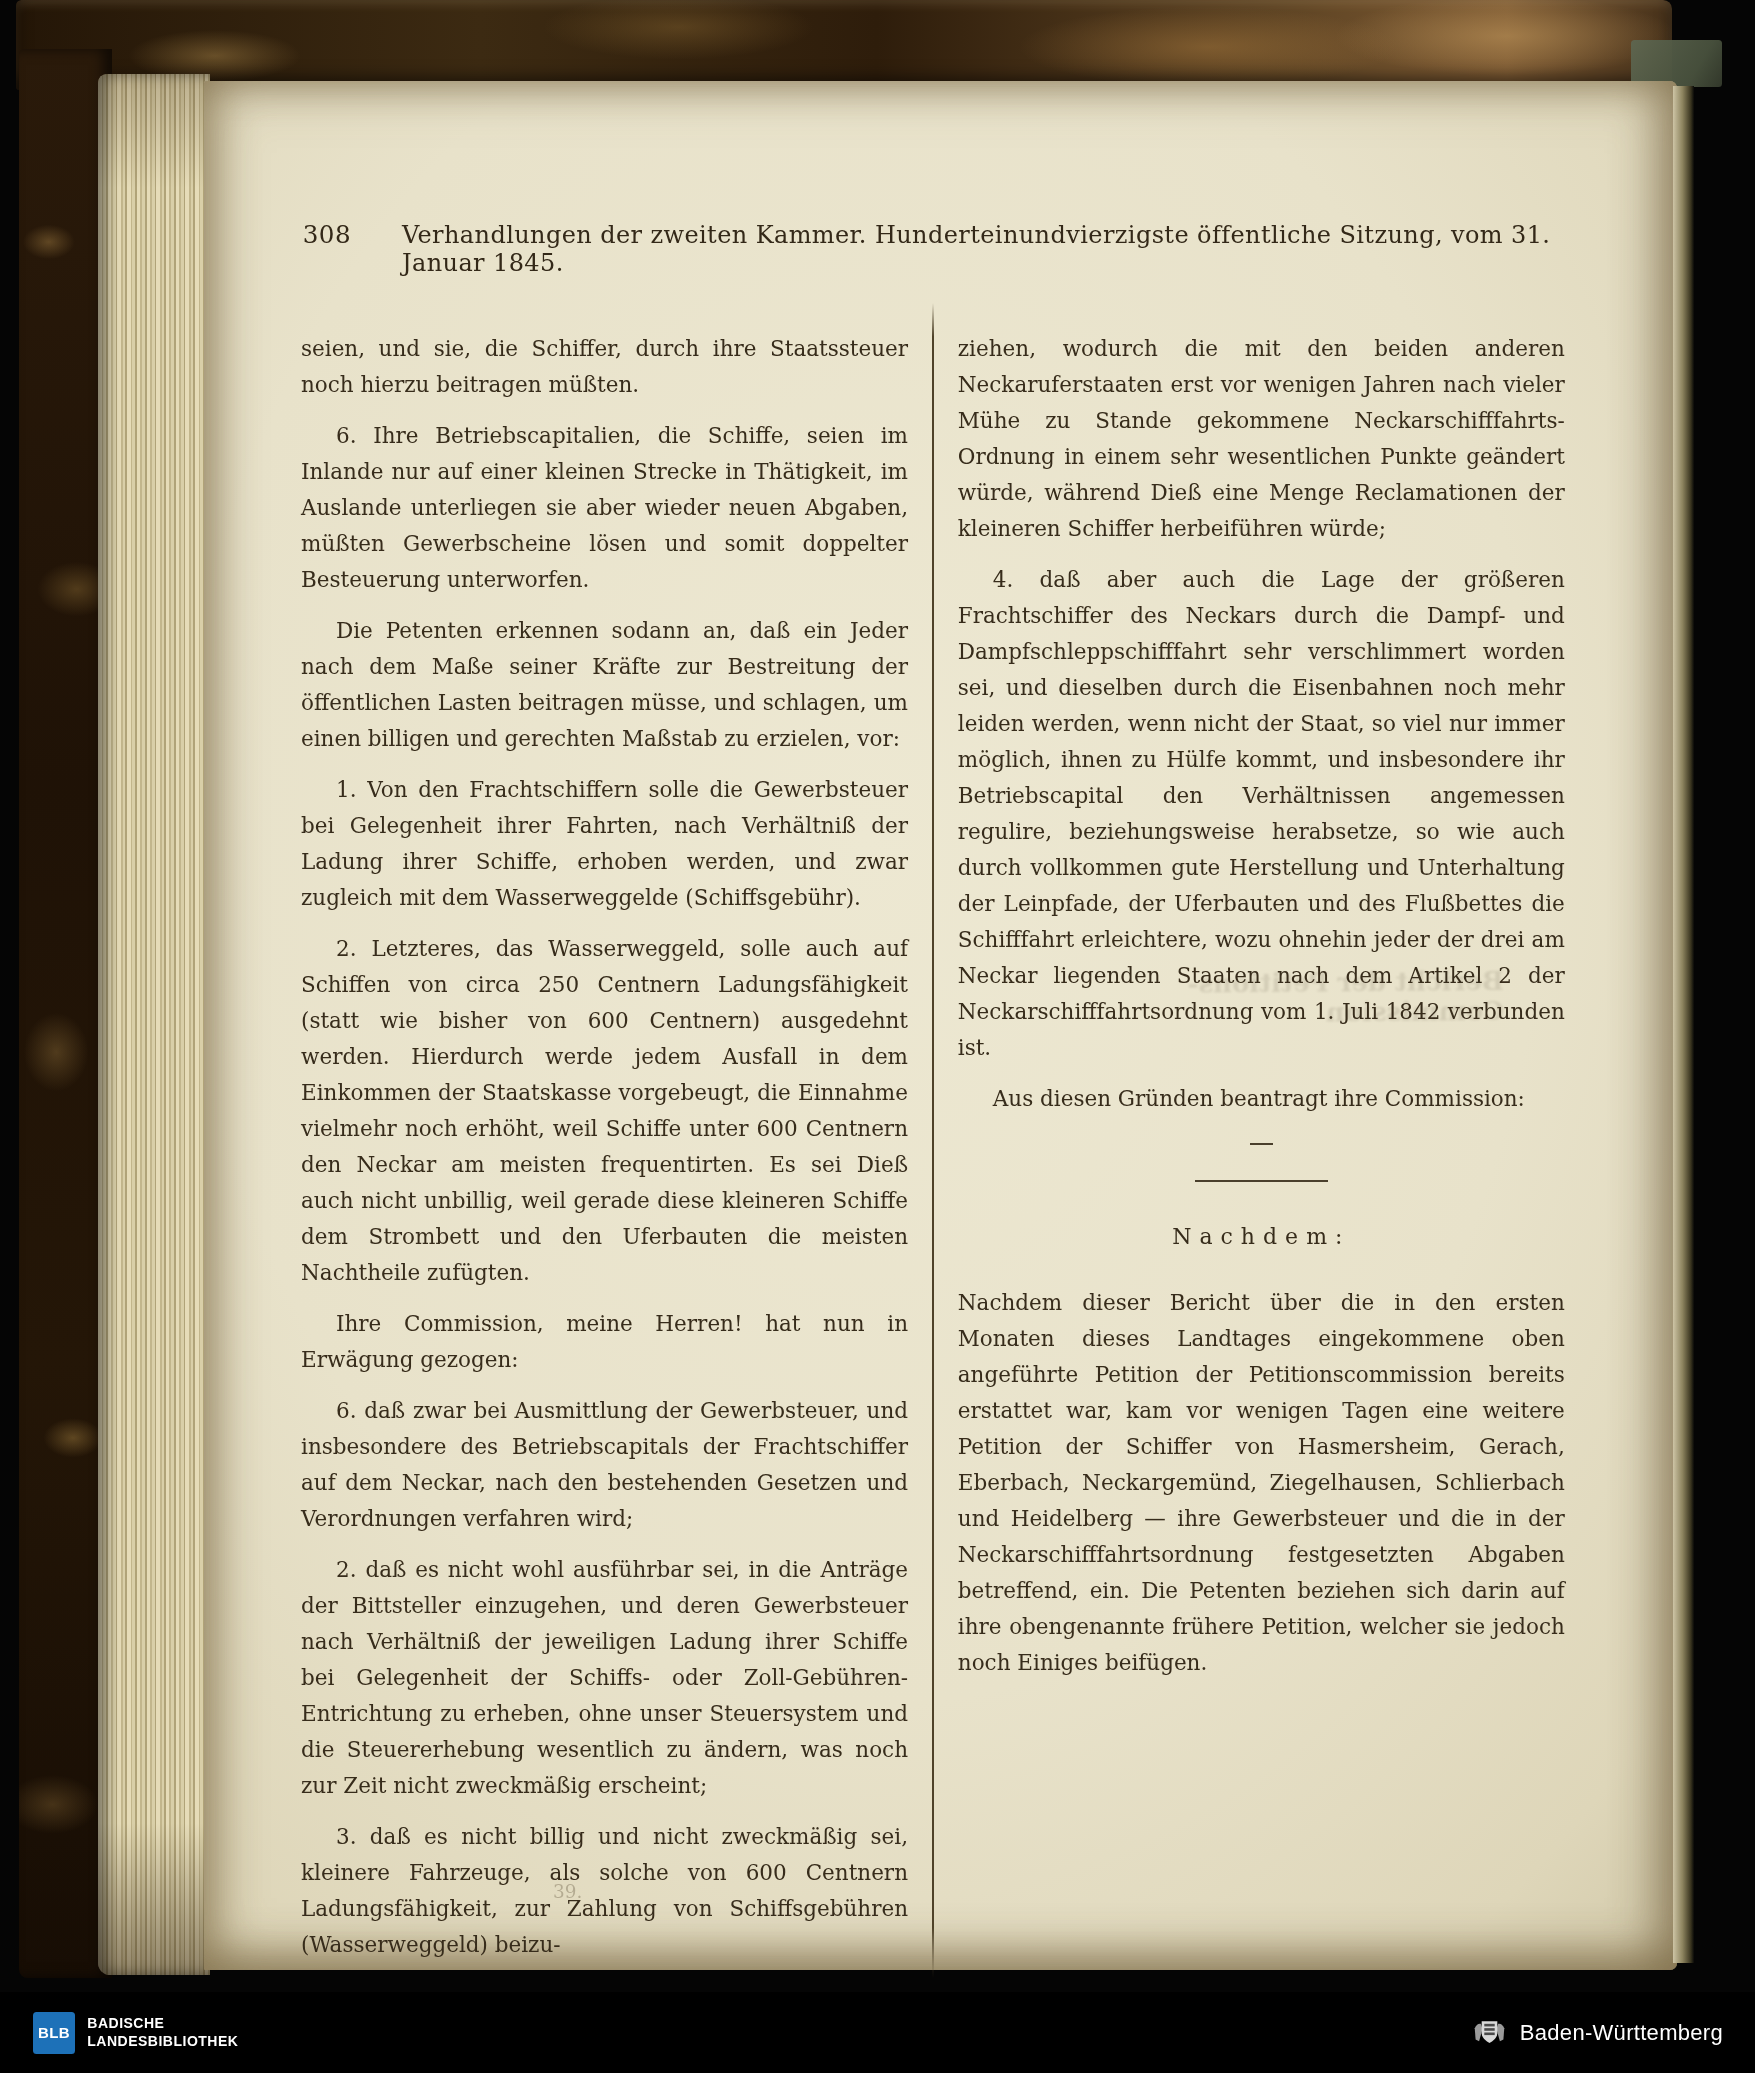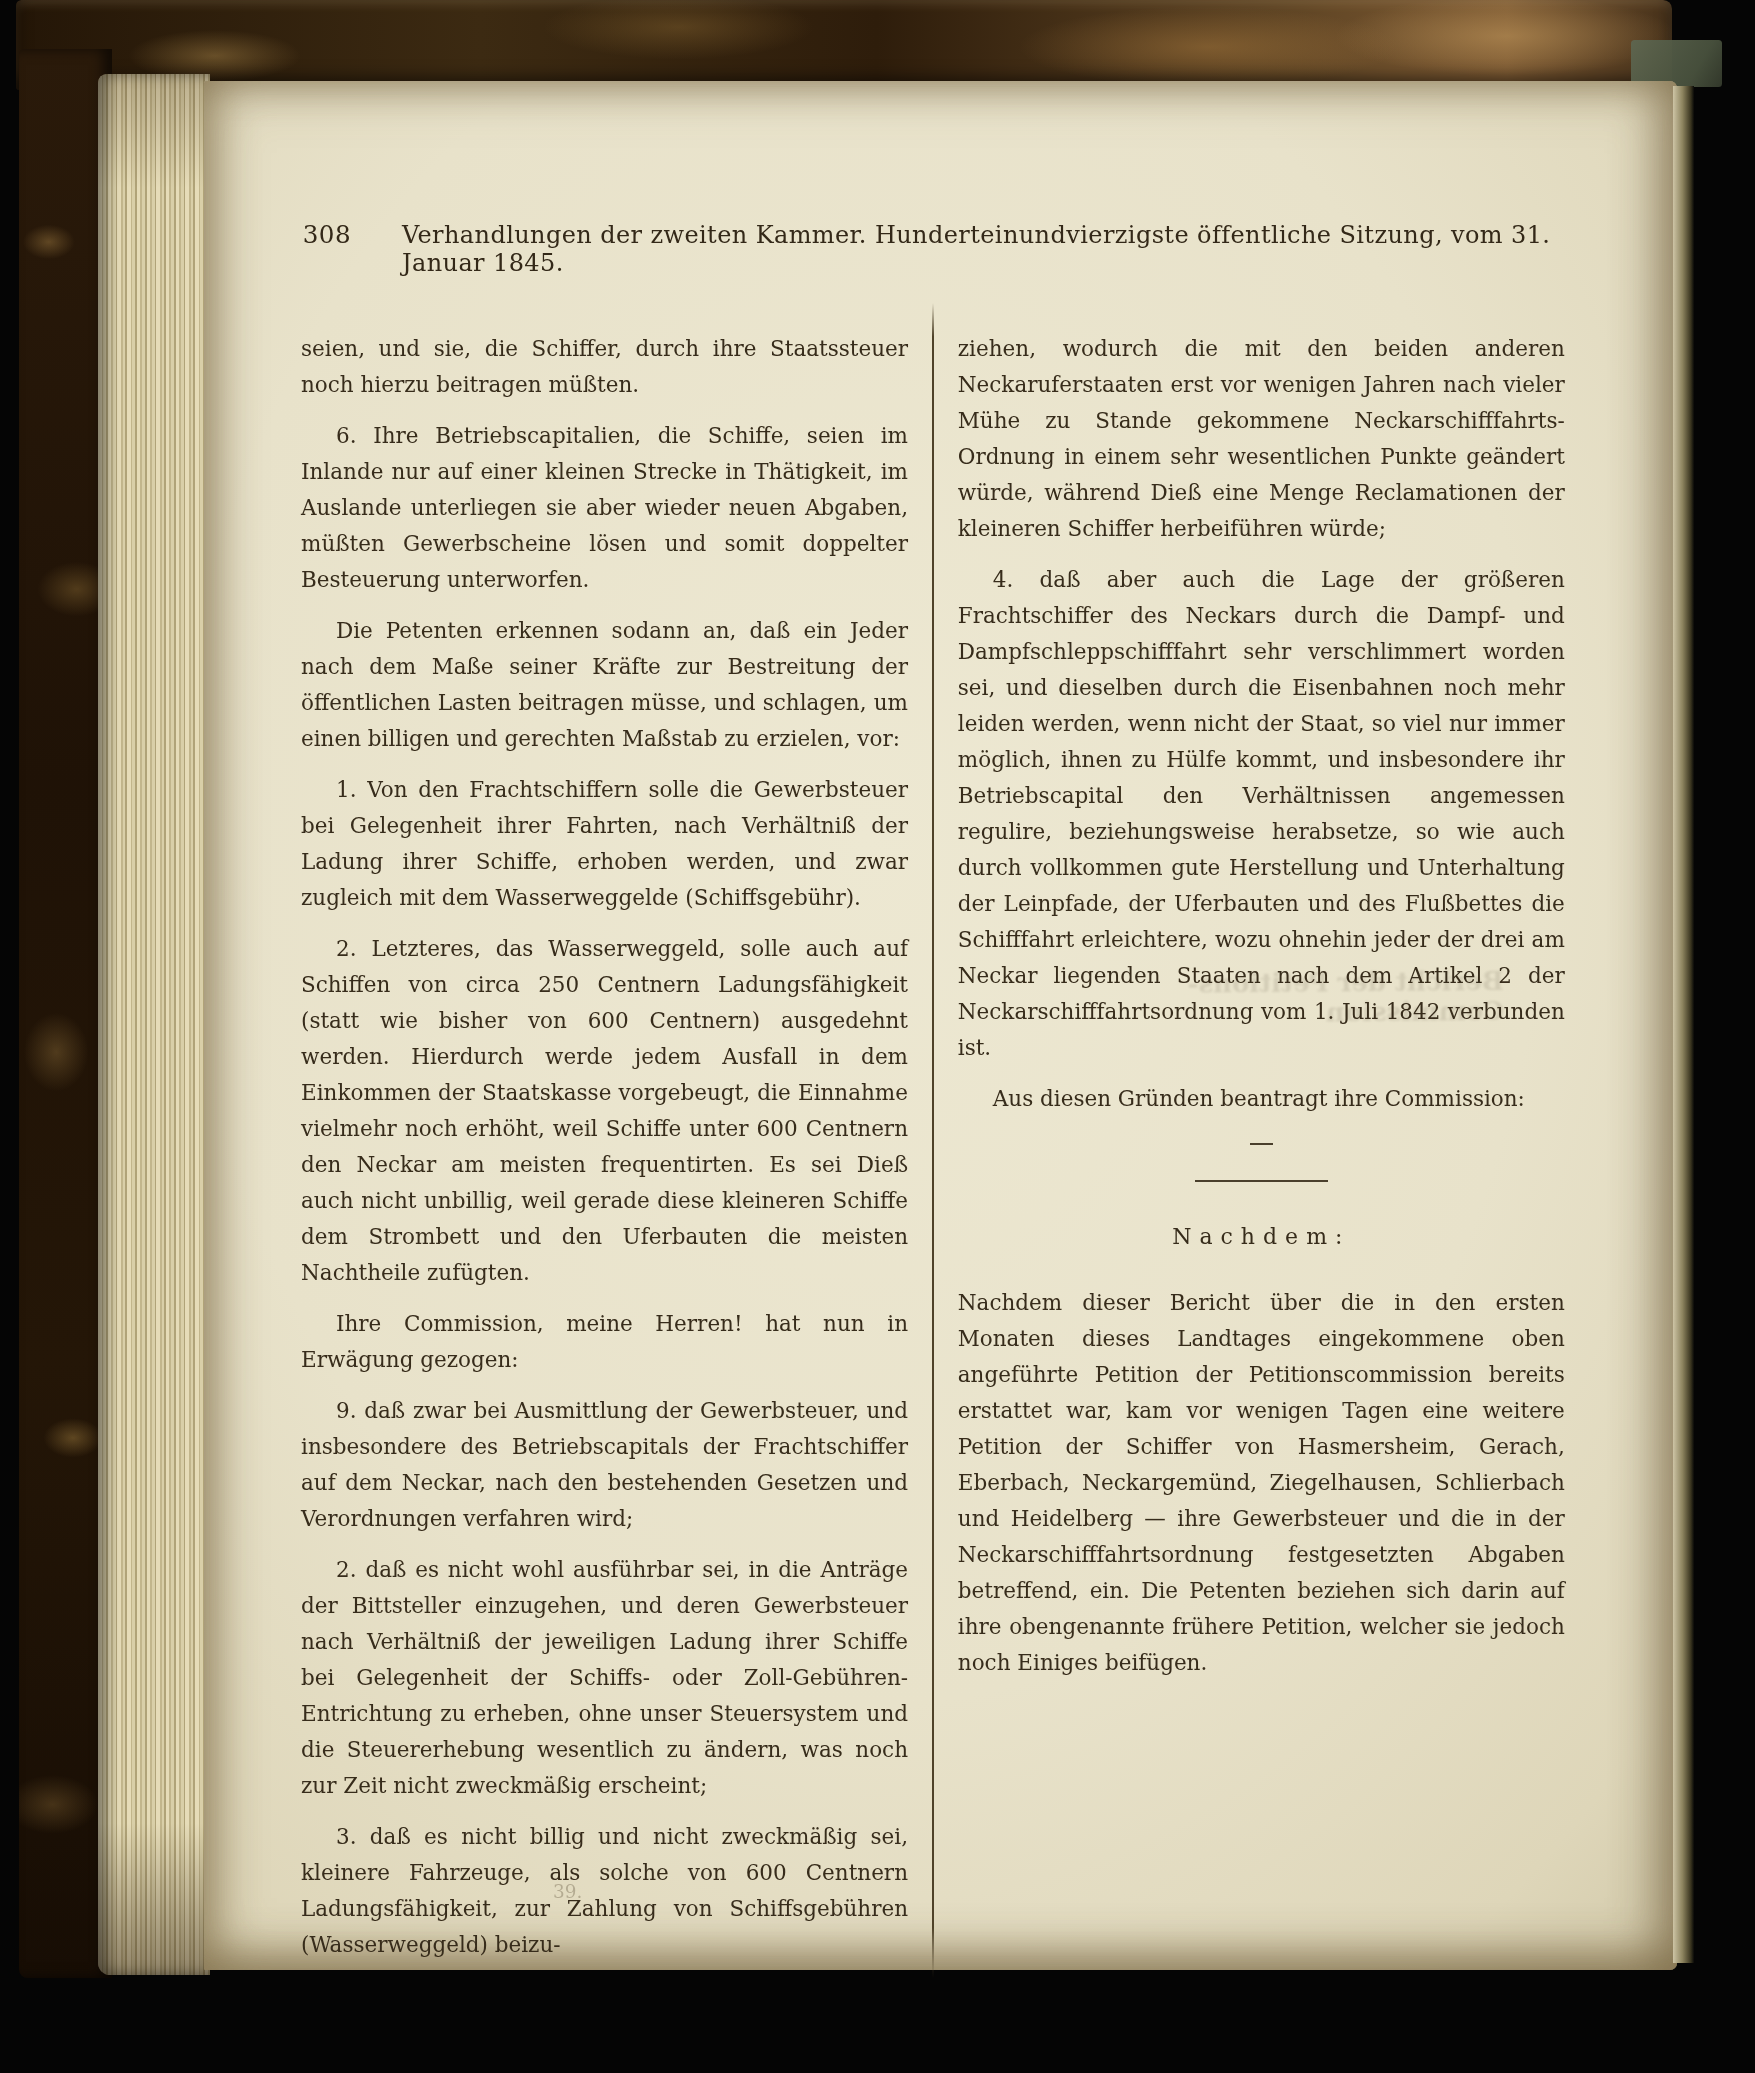--- a/index.html
+++ b/index.html
@@ -93,21 +93,21 @@
       </div>
 
       <div class="cols">
         <div class="col">
           <p class="noindent">seien, und sie, die Schiffer, durch ihre Staatssteuer noch hierzu beitragen müßten.</p>
           <p>6. Ihre Betriebscapitalien, die Schiffe, seien im Inlande nur auf einer kleinen Strecke in Thätigkeit, im Auslande unterliegen sie aber wieder neuen Abgaben, müßten Gewerbscheine lösen und somit doppelter Besteuerung unterworfen.</p>
           <p>Die Petenten erkennen sodann an, daß ein Jeder nach dem Maße seiner Kräfte zur Bestreitung der öffentlichen Lasten beitragen müsse, und schlagen, um einen billigen und gerechten Maßstab zu erzielen, vor:</p>
           <p>1. Von den Frachtschiffern solle die Gewerbsteuer bei Gelegenheit ihrer Fahrten, nach Verhältniß der Ladung ihrer Schiffe, erhoben werden, und zwar zugleich mit dem Wasserweggelde (Schiffsgebühr).</p>
           <p>2. Letzteres, das Wasserweggeld, solle auch auf Schiffen von circa 250 Centnern Ladungsfähigkeit (statt wie bisher von 600 Centnern) ausgedehnt werden. Hierdurch werde jedem Ausfall in dem Einkommen der Staatskasse vorgebeugt, die Einnahme vielmehr noch erhöht, weil Schiffe unter 600 Centnern den Neckar am meisten frequentirten. Es sei Dieß auch nicht unbillig, weil gerade diese kleineren Schiffe dem Strombett und den Uferbauten die meisten Nachtheile zufügten.</p>
           <p>Ihre Commission, meine Herren! hat nun in Erwägung gezogen:</p>
-          <p>9. daß zwar bei Ausmittlung der Gewerbsteuer, und insbesondere des Betriebscapitals der Frachtschiffer auf dem Neckar, nach den bestehenden Gesetzen und Verordnungen verfahren wird;</p>
+          <p>6. daß zwar bei Ausmittlung der Gewerbsteuer, und insbesondere des Betriebscapitals der Frachtschiffer auf dem Neckar, nach den bestehenden Gesetzen und Verordnungen verfahren wird;</p>
           <p>2. daß es nicht wohl ausführbar sei, in die Anträge der Bittsteller einzugehen, und deren Gewerbsteuer nach Verhältniß der jeweiligen Ladung ihrer Schiffe bei Gelegenheit der Schiffs- oder Zoll-Gebühren-Entrichtung zu erheben, ohne unser Steuersystem und die Steuererhebung wesentlich zu ändern, was noch zur Zeit nicht zweckmäßig erscheint;</p>
           <p>3. daß es nicht billig und nicht zweckmäßig sei, kleinere Fahrzeuge, als solche von 600 Centnern Ladungsfähigkeit, zur Zahlung von Schiffsgebühren (Wasserweggeld) beizu-</p>
         </div>
 
         <div class="divider"></div>
 
         <div class="col">
           <p class="noindent">ziehen, wodurch die mit den beiden anderen Neckaruferstaaten erst vor wenigen Jahren nach vieler Mühe zu Stande gekommene Neckarschifffahrts-Ordnung in einem sehr wesentlichen Punkte geändert würde, während Dieß eine Menge Reclamationen der kleineren Schiffer herbeiführen würde;</p>
           <p>4. daß aber auch die Lage der größeren Frachtschiffer des Neckars durch die Dampf- und Dampfschleppschifffahrt sehr verschlimmert worden sei, und dieselben durch die Eisenbahnen noch mehr leiden werden, wenn nicht der Staat, so viel nur immer möglich, ihnen zu Hülfe kommt, und insbesondere ihr Betriebscapital den Verhältnissen angemessen regulire, beziehungsweise herabsetze, so wie auch durch vollkommen gute Herstellung und Unterhaltung der Leinpfade, der Uferbauten und des Flußbettes die Schifffahrt erleichtere, wozu ohnehin jeder der drei am Neckar liegenden Staaten nach dem Artikel 2 der Neckarschifffahrtsordnung vom 1. Juli 1842 verbunden ist.</p>
           <p>Aus diesen Gründen beantragt ihre Commission:</p>
@@ -115,15 +115,35 @@
           <div class="rule-l"></div>
           <p class="addendum">Nachdem:</p>
           <p class="noindent">Nachdem dieser Bericht über die in den ersten Monaten dieses Landtages eingekommene oben angeführte Petition der Petitionscommission bereits erstattet war, kam vor wenigen Tagen eine weitere Petition der Schiffer von Hasmersheim, Gerach, Eberbach, Neckargemünd, Ziegelhausen, Schlierbach und Heidelberg — ihre Gewerbsteuer und die in der Neckarschifffahrtsordnung festgesetzten Abgaben betreffend, ein. Die Petenten beziehen sich darin auf ihre obengenannte frühere Petition, welcher sie jedoch noch Einiges beifügen.</p>
         </div>
       </div>
     </div>
   </div>
 
   <div class="page-edge-right"></div>
 
+  <div class="viewer-bar">
+    <div class="brand-left">
+      <div class="blb-square">BLB</div>
+      <div class="blb-name">
+        <span>BADISCHE</span>
+        <span>LANDESBIBLIOTHEK</span>
+      </div>
+    </div>
+    <div class="brand-right">
+      <svg width="37" height="33" viewBox="0 0 42 38">
+        <path d="M4 14 q3 -6 7 -5 l2 6 -4 14 -4 -2 z" fill="#9a9a9a"></path>
+        <path d="M38 14 q-3 -6 -7 -5 l-2 6 4 14 4 -2 z" fill="#9a9a9a"></path>
+        <path d="M12 6 h18 v14 c0 7 -9 11 -9 11 s-9 -4 -9 -11 z" fill="#d9d9d9"></path>
+        <rect x="15" y="9" width="12" height="3" fill="#4a4a4a"></rect>
+        <rect x="15" y="14" width="12" height="3" fill="#4a4a4a"></rect>
+        <rect x="15" y="19" width="12" height="3" fill="#4a4a4a"></rect>
+      </svg>
+      <span class="bw-name">Baden-Württemberg</span>
+    </div>
+  </div>
 
 </div>
 
 
 </body></html>

